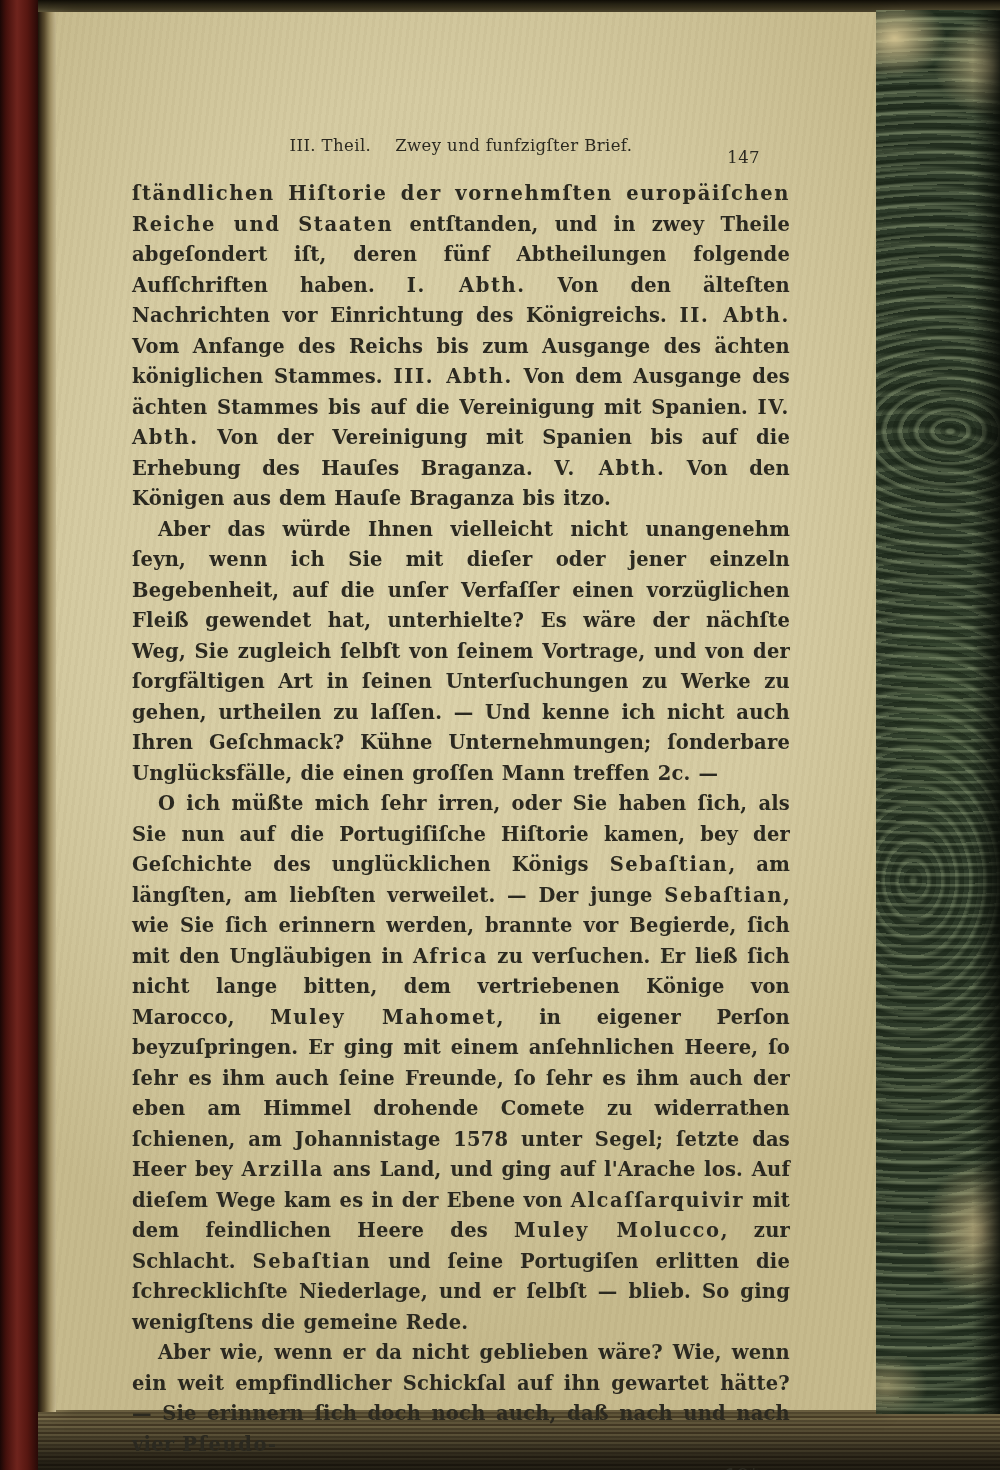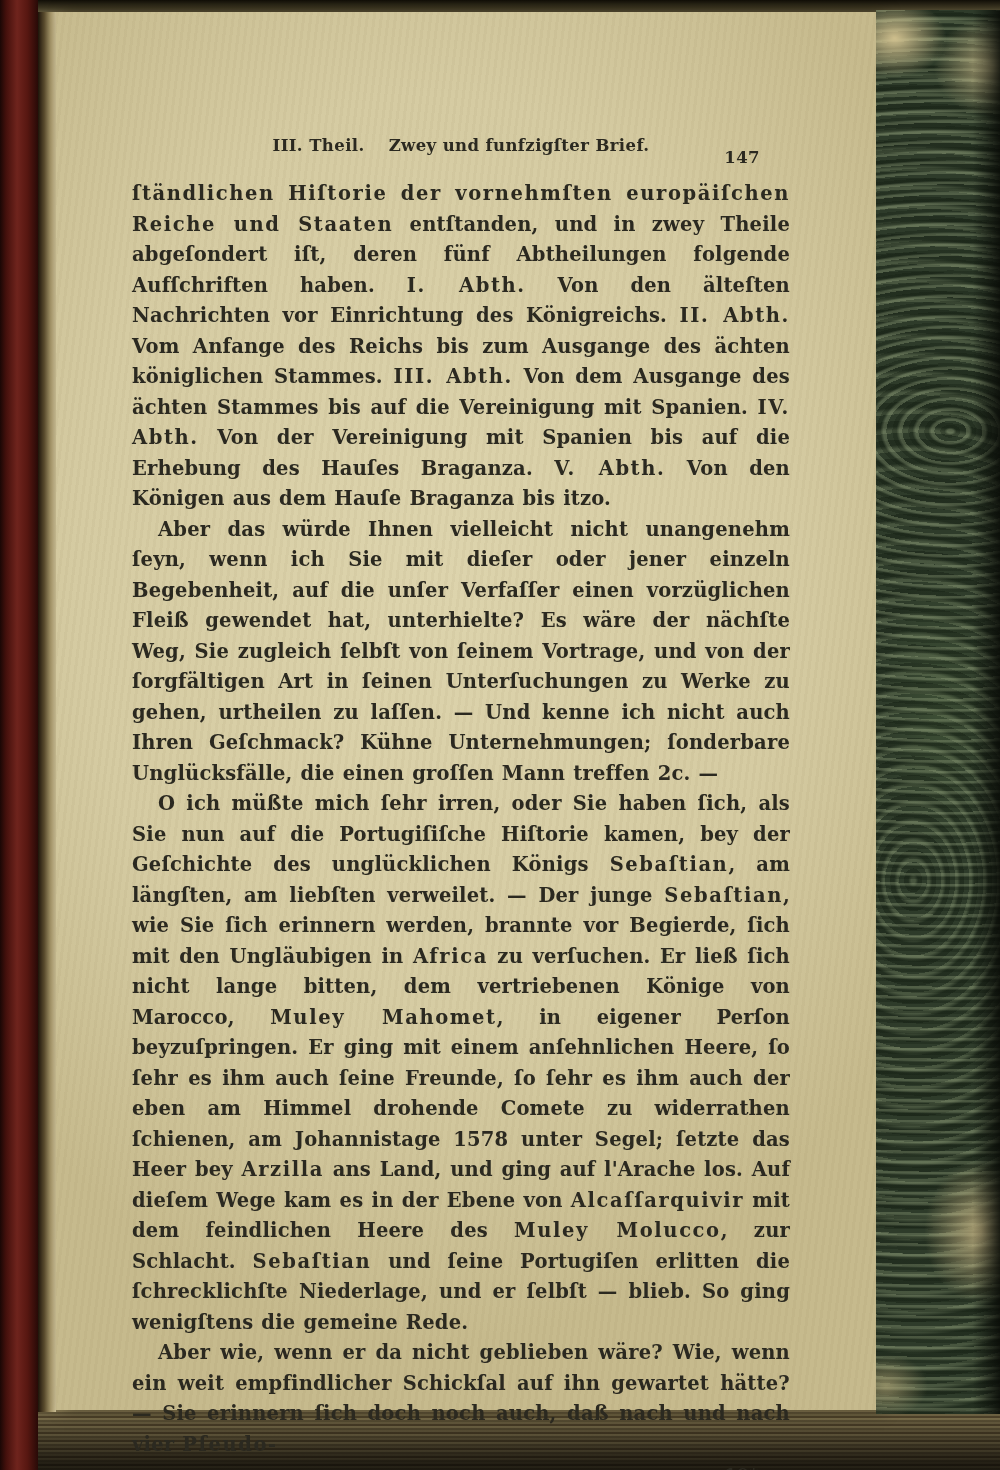--- a/index.html
+++ b/index.html
@@ -56,21 +56,21 @@
       radial-gradient(ellipse 80px 220px at 50% 50%, rgba(70,90,60,.6), rgba(70,90,60,0) 70%);
   }
 
   
   .text-block{
     position:absolute;left:76px;top:124px;width:658px;
     color:var(--ink);
   }
   .page-header{
     position:relative;text-align:center;
-    font-size:16.5px;font-weight:bold;letter-spacing:.4px;
+    font-size:16.5px;font-weight:normal;letter-spacing:.4px;
     color:var(--ink);
     margin-bottom:24px;white-space:nowrap;
   }
   .page-header .sect{margin-right:24px;}
   .page-header .pagenum{position:absolute;right:30px;top:12px;text-align:right;}
 
   .body-text{
     font-size:19.5px;line-height:30.5px;font-weight:bold;
     text-align:justify;letter-spacing:.2px;word-spacing:1px;
   }

